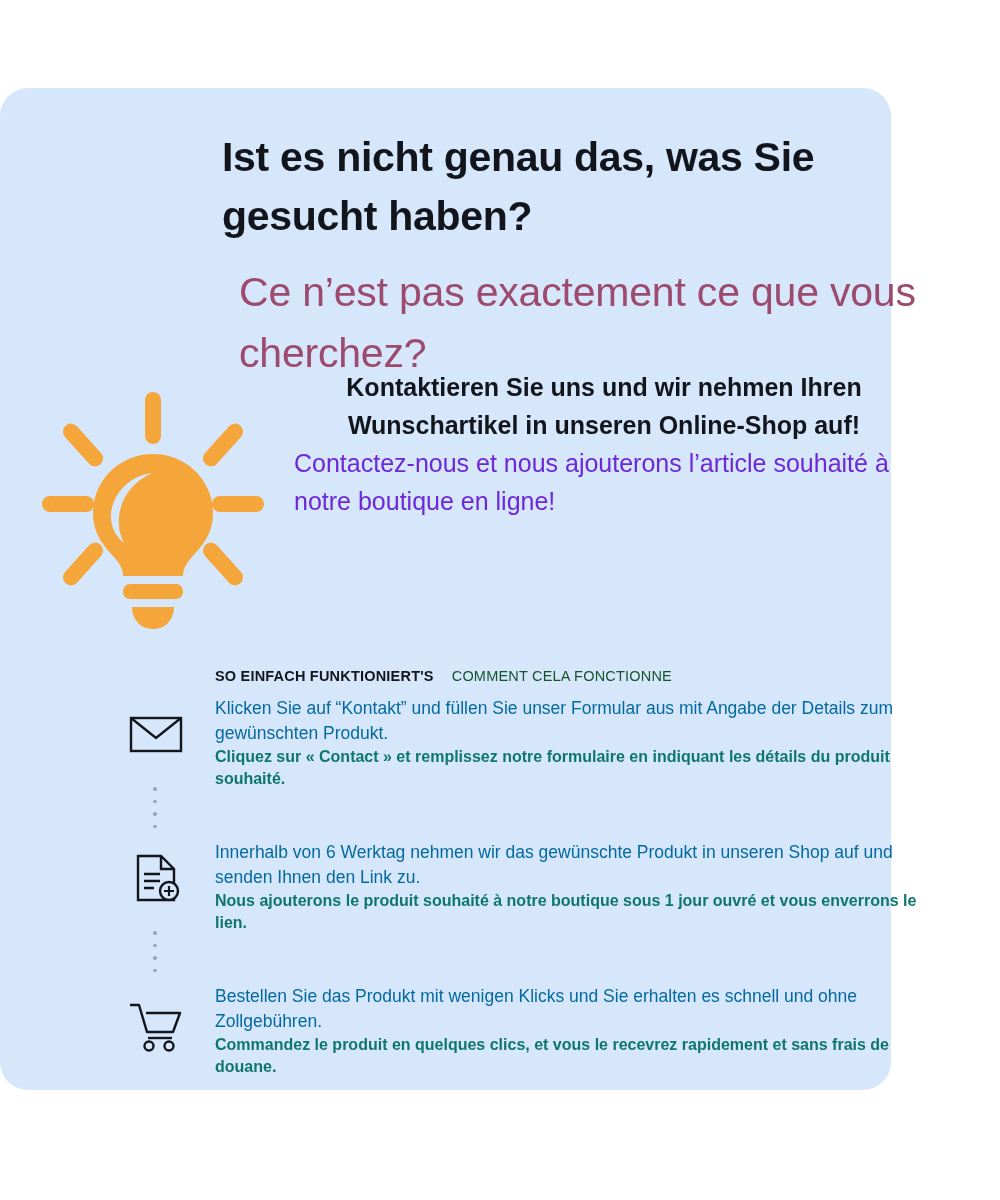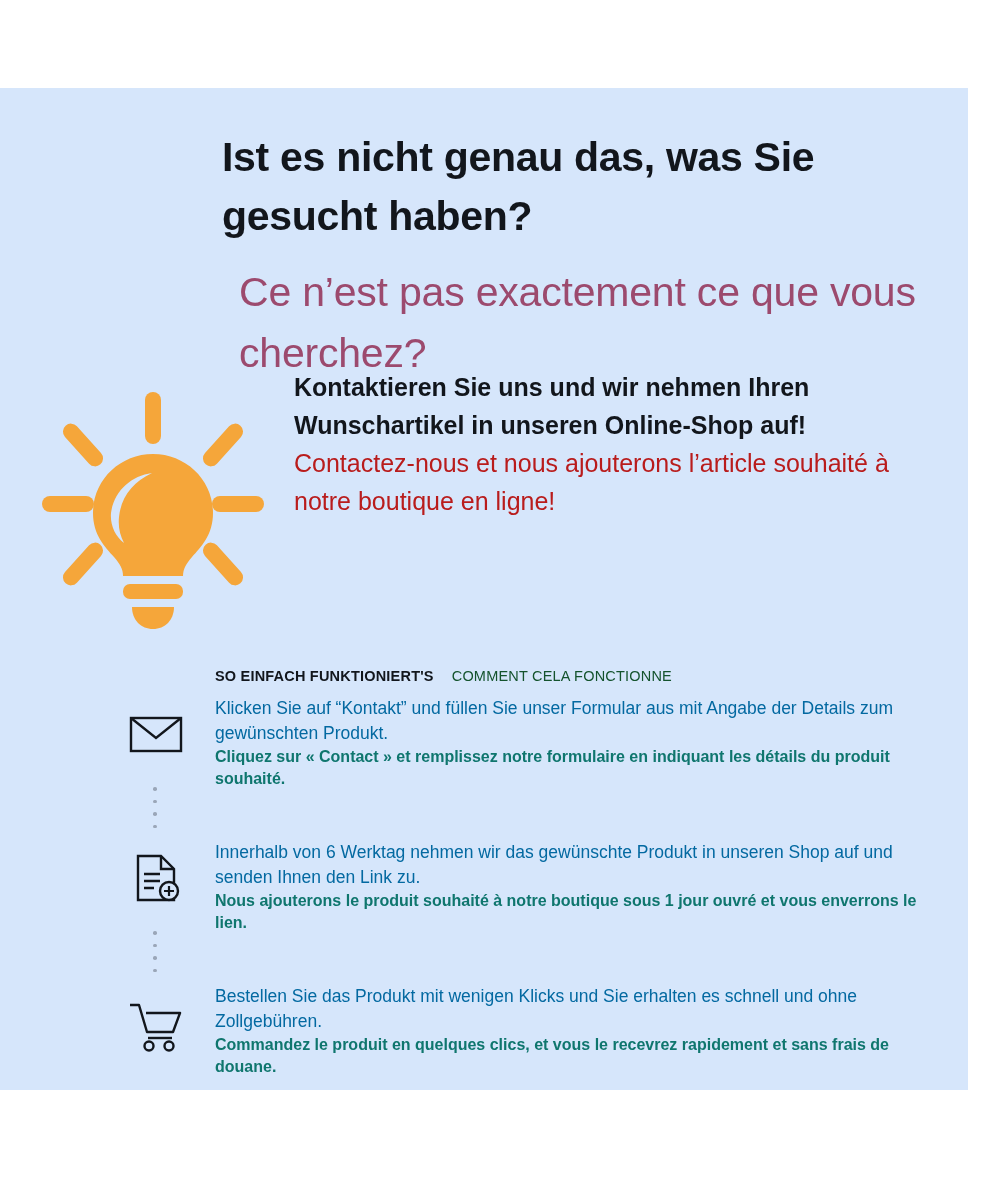--- a/index.html
+++ b/index.html
@@ -11,24 +11,25 @@
     width: 1000px;
     height: 1200px;
     font-family: "Liberation Sans", sans-serif;
     -webkit-font-smoothing: antialiased;
   }
 
   .banner {
     position: absolute;
     left: 0;
     top: 88px;
-    width: 968px;
+    width: 891px;
     height: 1002px;
     background: #d6e6fb;
     box-sizing: border-box;
+    border-radius: 28px;
   }
 
   
   .headline-block {
     position: absolute;
     left: 222px;
     top: 40px;
     width: 720px;
   }
   .headline-de {
@@ -67,26 +68,27 @@
     left: 294px;
     top: 0;
     width: 620px;
   }
   .intro-de {
     font-size: 25px;
     font-weight: bold;
     line-height: 1.52;
     color: #12161c;
     margin: 0;
+    text-align: center;
   }
   .intro-fr {
     font-size: 25px;
     font-weight: normal;
     line-height: 1.52;
-    color: #b91c1c;
+    color: #6d28d9;
     margin: 0;
   }
 
   
   .steps-section {
     position: absolute;
     left: 0;
     top: 580px;
     width: 1000px;
   }

